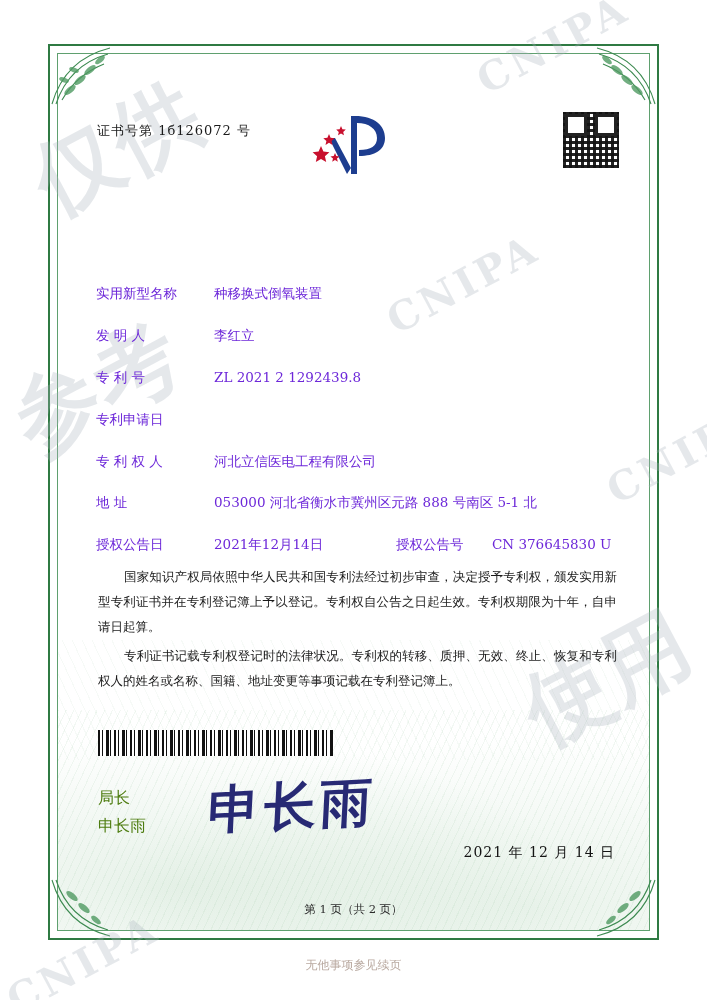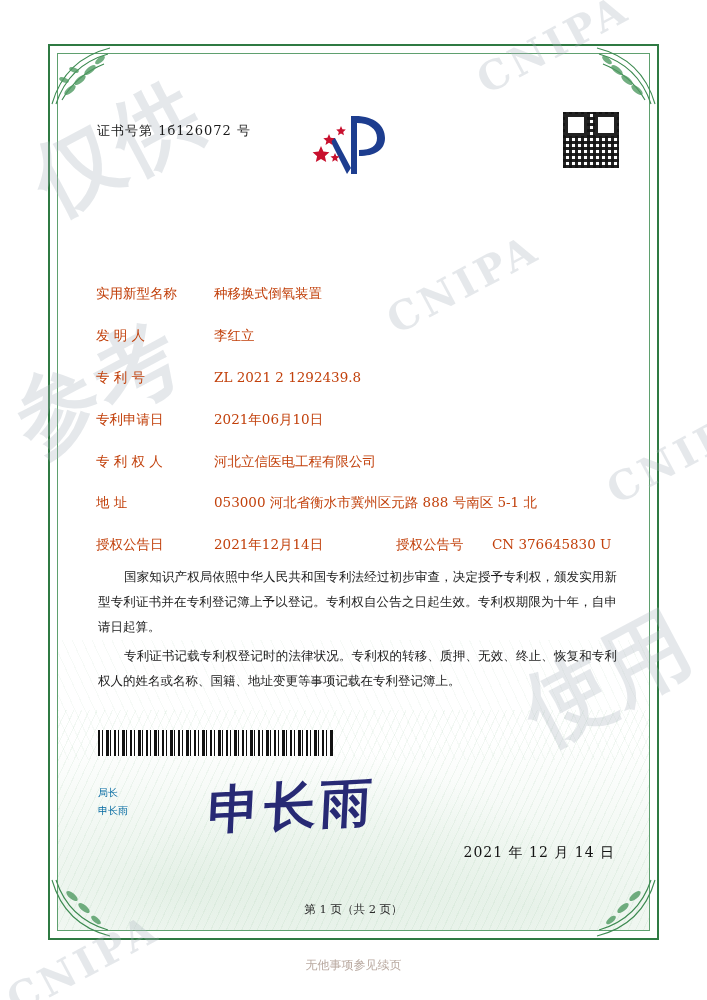--- a/index.html
+++ b/index.html
@@ -129,21 +129,21 @@
     font-weight: 700;
     letter-spacing: 6px;
     color: #111;
     font-family: "DejaVu Serif", serif;
   }
 
   .fields {
     position: absolute;
     left: 38px; right: 30px; top: 230px;
     font-size: 13.5px;
-    color: #c2410c;
+    color: #6d28d9;
   }
   .field-row {
     display: flex;
     align-items: baseline;
     margin-bottom: 23px;
     line-height: 1.4;
   }
   .f-label {
     flex: 0 0 118px;
     letter-spacing: 0px;
@@ -178,23 +178,23 @@
     background:
       repeating-linear-gradient(90deg,
         #111 0 2px, #fff 2px 4px, #111 4px 5px, #fff 5px 8px,
         #111 8px 11px, #fff 11px 12px, #111 12px 13px, #fff 13px 16px);
   }
 
   
   .sig-label {
     position: absolute;
     left: 40px; top: 730px;
-    font-size: 10px;
+    font-size: 16px;
     line-height: 1.75;
-    color: #0369a1;
+    color: #4d7c0f;
   }
   .sig-script {
     position: absolute;
     left: 150px; top: 718px;
     font-family: "DejaVu Serif", serif;
     font-size: 52px;
     font-weight: 700;
     color: #1d1f6e;
     letter-spacing: 4px;
     transform: rotate(-3deg) skewX(-6deg);
@@ -325,21 +325,20 @@
     <div class="field-row">
       <div class="f-label spread">发 明 人</div>
       <div class="f-value">李红立</div>
     </div>
     <div class="field-row">
       <div class="f-label spread">专 利 号</div>
       <div class="f-value">ZL 2021 2 1292439.8</div>
     </div>
     <div class="field-row">
       <div class="f-label">专利申请日</div>
-      <div class="f-value">2021年06月10日</div>
     </div>
     <div class="field-row">
       <div class="f-label spread">专 利 权 人</div>
       <div class="f-value">河北立信医电工程有限公司</div>
     </div>
     <div class="field-row">
       <div class="f-label spread">地 址</div>
       <div class="f-value">053000  河北省衡水市冀州区元路 888 号南区 5-1 北</div>
     </div>
     <div class="field-row two-col">

